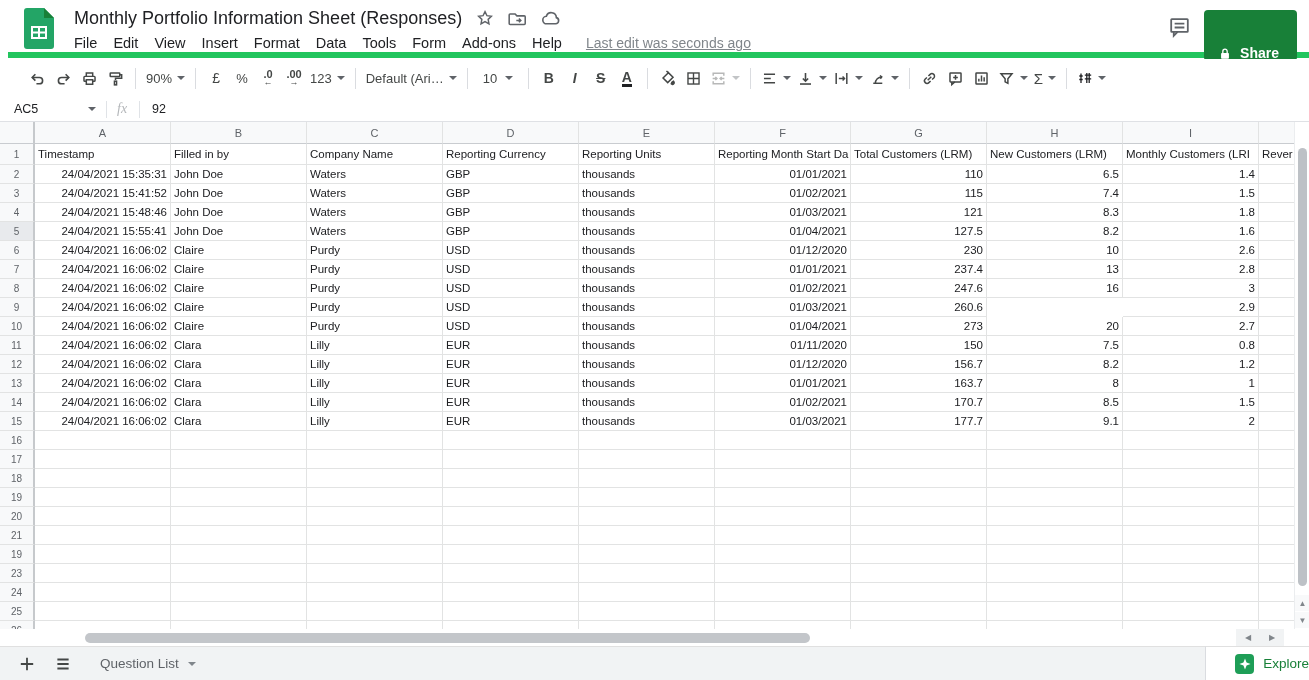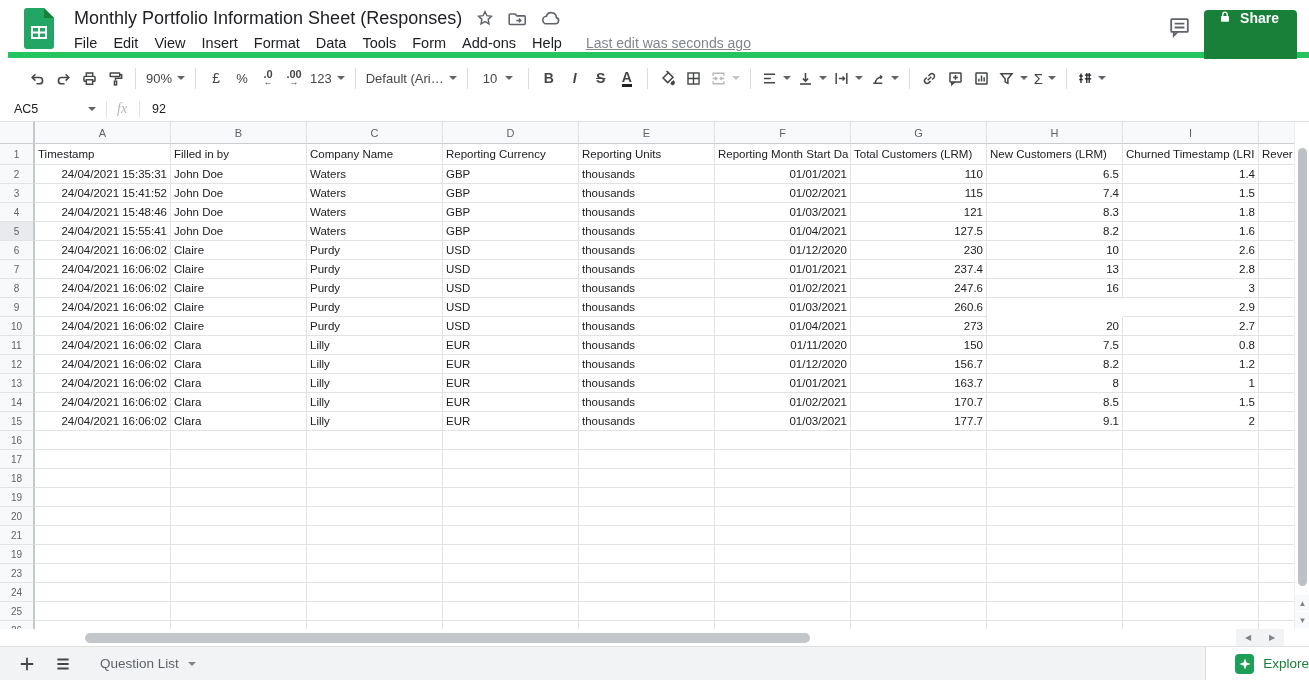--- a/index.html
+++ b/index.html
@@ -9,21 +9,21 @@
   
   .topbar { position: absolute; left: 8px; top: 0; width: 1309px; height: 58px; background: #fff; border-bottom: 6px solid #22c55e; }
   .logo { position: absolute; left: 16px; top: 8px; width: 30px; height: 41px; }
   .title-row { position: absolute; left: 66px; top: 5px; height: 26px; display: flex; align-items: center; gap: 14px; }
   .doc-title { font-size: 18px; color: #202124; white-space: nowrap; }
   .title-ico { color: #5f6368; display: flex; align-items: center; }
   .menu-row { position: absolute; left: 58px; top: 33px; display: flex; align-items: center; }
   .menu-item { font-size: 14.5px; color: #202124; padding: 2px 8px; border-radius: 3px; cursor: default; }
   .last-edit { font-size: 14px; color: #80868b; text-decoration: underline; margin-left: 16px; white-space: nowrap; }
   .comment-top { position: absolute; right: 126px; top: 16px; }
-  .share-btn { position: absolute; right: 20px; top: 10px; height: 51px; padding: 0 18px 0 14px; background: #188038; border-radius: 4px; display: flex; align-items: flex-start; gap: 8px; color: #fff; font-size: 14px; font-weight: bold; border: none; }
+  .share-btn { position: absolute; right: 20px; top: 10px; height: 51px; padding: 0 18px 0 14px; background: #188038; border-radius: 4px; display: flex; align-items: flex-end; gap: 8px; color: #fff; font-size: 14px; font-weight: bold; border: none; }
 
   
   .toolbar { position: absolute; left: 0; top: 59px; width: 1309px; height: 38px; display: flex; align-items: center; padding-left: 24px; background: #fff; }
   .tb { height: 26px; min-width: 26px; display: flex; align-items: center; justify-content: center; color: #444746; font-size: 13px; border-radius: 3px; gap: 3px; padding: 0 3px; }
   .tb svg { display: block; }
   .tb-label { font-size: 13px; color: #444746; white-space: nowrap; }
   .sep { width: 1px; height: 21px; background: #dadce0; margin: 0 7px; flex-shrink: 0; }
   .caret { width: 0; height: 0; border-left: 4px solid transparent; border-right: 4px solid transparent; border-top: 4px solid #5f6368; margin-left: 2px; }
   .bold-b { font-weight: bold; font-size: 14px; }
   .ital-i { font-style: italic; font-size: 14px; font-weight: bold; }
@@ -338,21 +338,21 @@
         <div class="grow r1">
           <div class="rowh">1</div>
           <div class="cell" style="width: 136px;">Timestamp</div>
           <div class="cell" style="width: 136px;">Filled in by</div>
           <div class="cell" style="width: 136px;">Company Name</div>
           <div class="cell" style="width: 136px;">Reporting Currency</div>
           <div class="cell" style="width: 136px;">Reporting Units</div>
           <div class="cell" style="width: 136px;">Reporting Month Start Da</div>
           <div class="cell" style="width: 136px;">Total Customers (LRM)</div>
           <div class="cell" style="width: 136px;">New Customers (LRM)</div>
-          <div class="cell" style="width: 136px;">Churned Timestamp (LRI</div>
+          <div class="cell" style="width: 136px;">Monthly Customers (LRI</div>
           <div class="cell" style="width: 37px;">Rever</div>
         </div>
         <div class="grow">
           <div class="rowh">2</div>
           <div class="cell al-r" style="width: 136px;">24/04/2021 15:35:31</div>
           <div class="cell" style="width: 136px;">John Doe</div>
           <div class="cell" style="width: 136px;">Waters</div>
           <div class="cell" style="width: 136px;">GBP</div>
           <div class="cell" style="width: 136px;">thousands</div>
           <div class="cell al-r" style="width: 136px;">01/01/2021</div>

